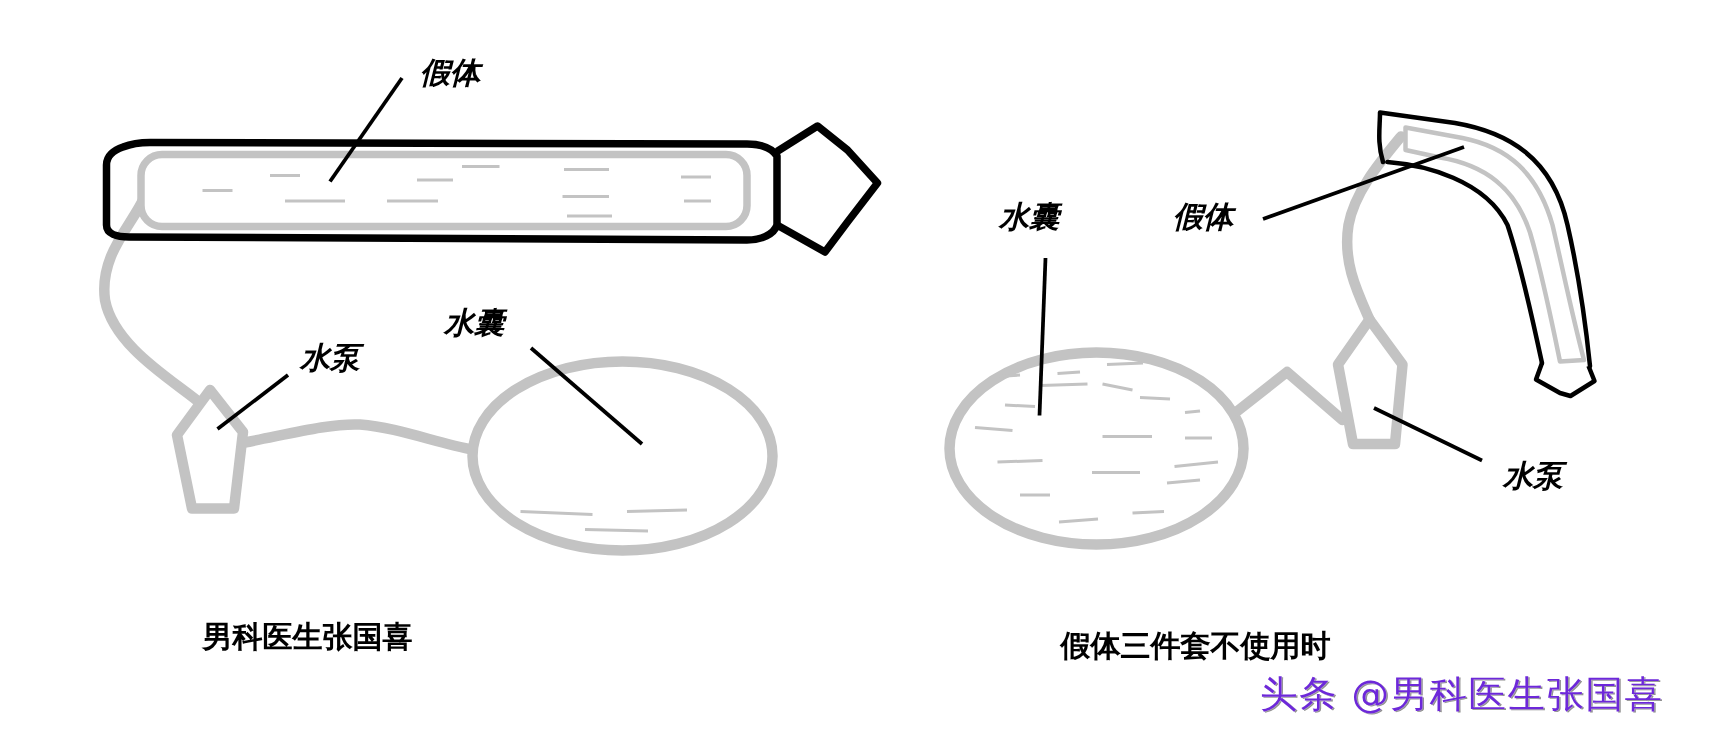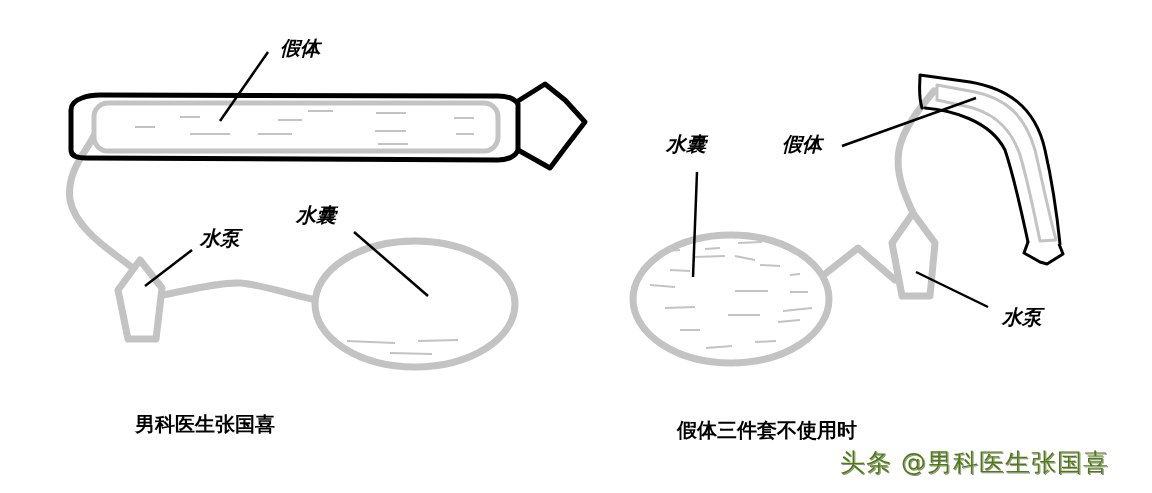--- a/index.html
+++ b/index.html
@@ -4,21 +4,21 @@
   <style>
     html, body { margin: 0; padding: 0; background: #ffffff; }
     body { width: 1152px; height: 493px; position: relative; overflow: hidden;
            font-family: "DejaVu Sans", sans-serif; }
     svg { position: absolute; left: 0; top: 0; }
     .lbl { position: absolute; font-family: "DejaVu Sans", sans-serif; font-weight: bold;
            color: #000; font-size: 20px; line-height: 1; white-space: nowrap; font-style: italic; }
     .cap { position: absolute; font-family: "DejaVu Sans", sans-serif; font-weight: bold;
            color: #000; font-size: 20px; line-height: 1; white-space: nowrap; }
     .wm  { position: absolute; font-family: "DejaVu Sans", sans-serif; font-weight: normal;
-           color: #4d7c0f; font-size: 25px; line-height: 1; white-space: nowrap; letter-spacing: 1px;
+           color: #6d28d9; font-size: 25px; line-height: 1; white-space: nowrap; letter-spacing: 1px;
            text-shadow: 0 0 1px #fff, 1px 1px 0 #888; }
   </style>
 </head>
 <body>
 
 <svg width="1152" height="493" viewBox="0 0 1152 493" xmlns="http://www.w3.org/2000/svg">
 
   <g>
 
     <path d="M 96 132 C 88 150, 66 170, 70 200 C 76 232, 118 255, 135 270" fill="none" stroke="#c3c3c3" stroke-width="7" stroke-linecap="round"></path>
@@ -107,15 +107,15 @@
 
 <div class="lbl" style="left:280px; top:38px;">假体</div>
 <div class="lbl" style="left:200px; top:228px;">水泵</div>
 <div class="lbl" style="left:296px; top:205px;">水囊</div>
 
 <div class="lbl" style="left:666px; top:134px;">水囊</div>
 <div class="lbl" style="left:782px; top:134px;">假体</div>
 <div class="lbl" style="left:1002px; top:307px;">水泵</div>
 
 <div class="cap" style="left:135px; top:414px;">男科医生张国喜</div>
-<div class="cap" style="left:677px; top:420px;">假体三件套不使用时</div>
+<div class="cap" style="left:707px; top:420px;">假体三件套不使用时</div>
 
 <div class="wm" style="left:840px; top:450px;">头条 @男科医生张国喜</div>
 
 </body></html>

